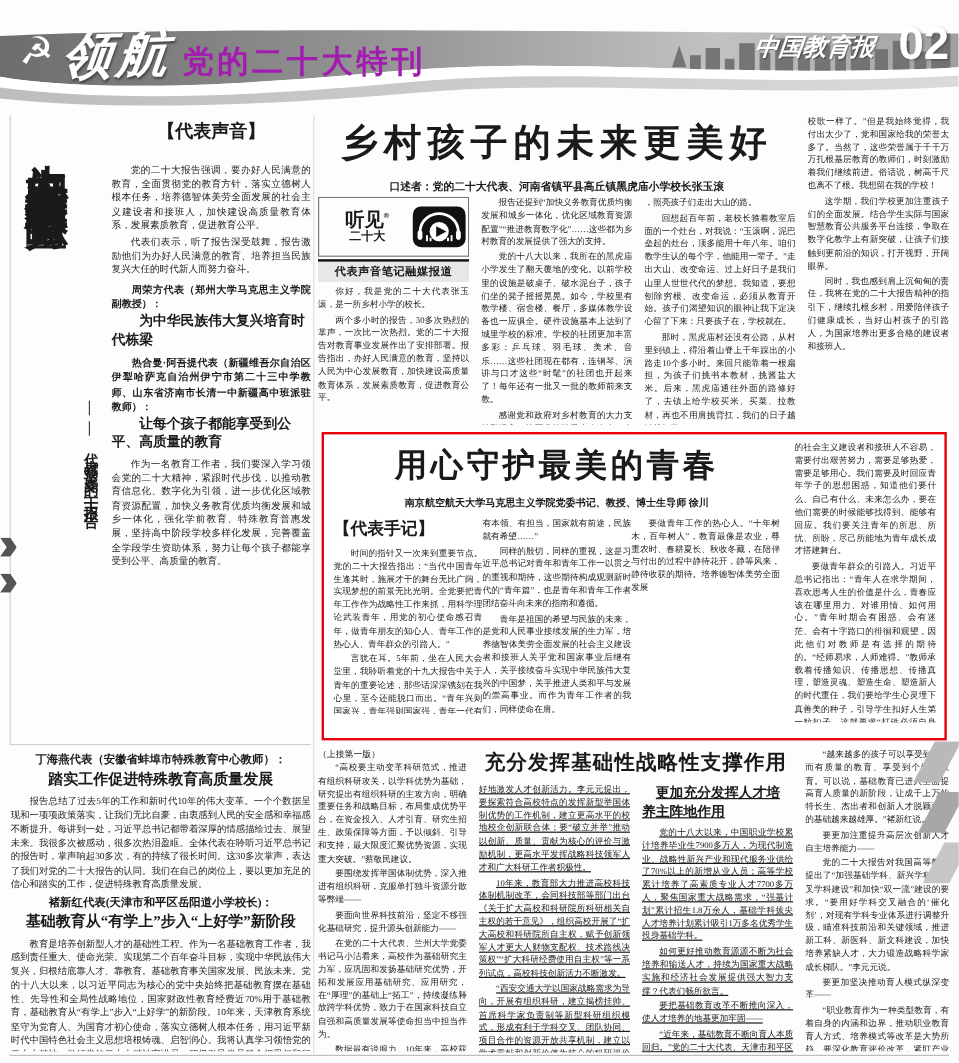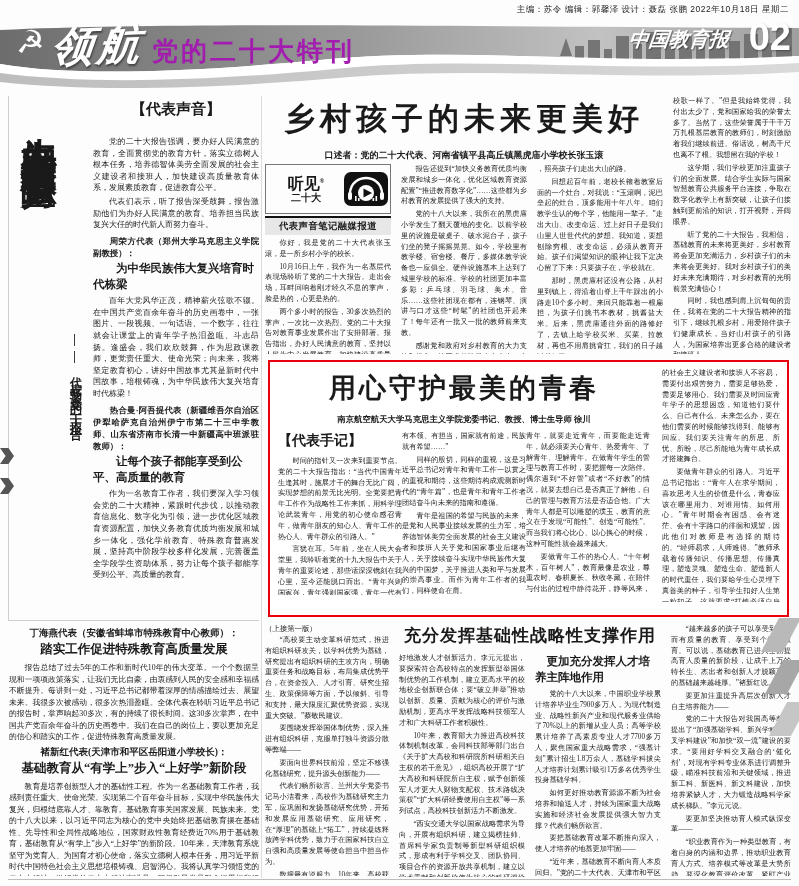--- a/index.html
+++ b/index.html
@@ -66,39 +66,38 @@
   .m-cols{display:flex;height:164px;overflow:hidden;}
   .m-cols .col{flex:1;overflow:hidden;}
   .m-label{font-size:14px;font-weight:bold;margin:1px 0 6px;}
   .m-col4{position:absolute;right:7px;top:6px;width:118px;height:234px;overflow:hidden;}
   
   .support{position:absolute;left:265px;top:624px;width:526px;height:252px;}
   .s-col{position:absolute;top:0;height:252px;overflow:hidden;}
   .s1{left:0;width:124px;}
   .s-center{position:absolute;left:134px;top:0;width:262px;}
   .s-center h3{margin:0 0 6px;font-size:17px;font-weight:bold;text-align:center;letter-spacing:1px;}
-  .s-two{display:flex;gap:10px;height:224px;overflow:hidden;}
+  .s-two{display:flex;gap:10px;height:224px;overflow:hidden;text-decoration:underline;}
   .s-two .col{flex:1;overflow:hidden;}
   .s-subhead{font-size:11.5px;font-weight:bold;line-height:1.35;text-indent:1em;margin:1px 0 4px;}
   .s4{left:406px;width:120px;}
   .s-cont{font-size:7.4px;margin-bottom:1px;}
   .support p.body,.memoir p.body,.village p.body{font-size:7.2px;line-height:1.5;}
   
   .chev-l1,.chev-l2{position:absolute;left:0;width:14px;height:16px;background:#555;
         clip-path:polygon(0 0,60% 0,100% 50%,60% 100%,0 100%,40% 50%);}
   .chev-l1{top:448px;} .chev-l2{top:478px;}
   .chev-r{position:absolute;width:22px;height:34px;background:#b9b9b9;transform:skewX(-28deg);}
   .cr1{left:770px;top:618px;} .cr2{left:774px;top:660px;background:#a7a7a7;} .cr3{left:778px;top:702px;background:#c6c6c6;}
 </style>
 </head>
 <body>
 
 <div class="page">
 
-  <div class="topbar">主编：苏令  编辑：郭馨泽  设计：聂磊 张鹏  2022年10月18日  星期二</div>
 
   <div class="masthead">
     <svg width="799" height="80" viewBox="0 0 799 80">
       <defs>
         <linearGradient id="g1" x1="0" y1="0" x2="1" y2="0">
           <stop offset="0" stop-color="#6d6d6d"></stop>
             <stop offset=".45" stop-color="#9a9a9a"></stop>
           <stop offset=".75" stop-color="#c2c2c2"></stop>
             <stop offset="1" stop-color="#9f9f9f"></stop>
         </linearGradient>
@@ -137,33 +136,32 @@
 
   <div class="left-col">
     <div class="v-title">为办好人民满意的教育贡献力量</div>
     <div class="v-subtitle">——代表畅谈党的二十大报告</div>
     <div class="lc-text">
       <div class="lc-label">【代表声音】</div>
       <p class="body">党的二十大报告强调，要办好人民满意的教育，全面贯彻党的教育方针，落实立德树人根本任务，培养德智体美劳全面发展的社会主义建设者和接班人，加快建设高质量教育体系，发展素质教育，促进教育公平。</p>
       <p class="body">代表们表示，听了报告深受鼓舞，报告激励他们为办好人民满意的教育、培养担当民族复兴大任的时代新人而努力奋斗。</p>
       <p class="speaker">周荣方代表（郑州大学马克思主义学院副教授）：</p>
       <div class="lc-headline">为中华民族伟大复兴培育时代栋梁</div>
-      <p class="body">百年大党风华正茂，精神薪火弦歌不辍。在中国共产党百余年奋斗的历史画卷中，一张图片、一段视频、一句话语、一个数字，往往就会让课堂上的青年学子热泪盈眶、斗志昂扬。逢盛会，我们欢欣鼓舞，作为思政课教师，更觉责任重大、使命光荣；向未来，我将坚定教育初心，讲好中国故事尤其是新时代中国故事，培根铸魂，为中华民族伟大复兴培育时代栋梁！</p>
       <p class="speaker">热合曼·阿吾提代表（新疆维吾尔自治区伊犁哈萨克自治州伊宁市第二十三中学教师、山东省济南市长清一中新疆高中班派驻教师）：</p>
       <div class="lc-headline">让每个孩子都能享受到公平、高质量的教育</div>
       <p class="body">作为一名教育工作者，我们要深入学习领会党的二十大精神，紧跟时代步伐，以推动教育信息化、数字化为引领，进一步优化区域教育资源配置，加快义务教育优质均衡发展和城乡一体化，强化学前教育、特殊教育普惠发展，坚持高中阶段学校多样化发展，完善覆盖全学段学生资助体系，努力让每个孩子都能享受到公平、高质量的教育。</p>
     </div>
   </div>
 
   <div class="divider-h1"></div>
 
   <div class="left-bottom">
     <div class="lb-speaker">丁海燕代表（安徽省蚌埠市特殊教育中心教师）：</div>
     <div class="lb-headline">踏实工作促进特殊教育高质量发展</div>
-    <p class="body">报告总结了过去5年的工作和新时代10年的伟大变革。一个个数据呈现和一项项政策落实，让我们无比自豪，由衷感到人民的安全感和幸福感不断提升。每讲到一处，习近平总书记都带着深厚的情感描绘过去、展望未来。我很多次被感动，很多次热泪盈眶。全体代表在聆听习近平总书记的报告时，掌声响起30多次，有的持续了很长时间。这30多次掌声，在中国共产党百余年奋斗的历史画卷中。我们在自己的岗位上，要以更加充足的信心和踏实的工作，促进特殊教育高质量发展。</p>
+    <p class="body">报告总结了过去5年的工作和新时代10年的伟大变革。一个个数据呈现和一项项政策落实，让我们无比自豪，由衷感到人民的安全感和幸福感不断提升。每讲到一处，习近平总书记都带着深厚的情感描绘过去、展望未来。我很多次被感动，很多次热泪盈眶。全体代表在聆听习近平总书记的报告时，掌声响起30多次，有的持续了很长时间。这30多次掌声，表达了我们对党的二十大报告的认同。我们在自己的岗位上，要以更加充足的信心和踏实的工作，促进特殊教育高质量发展。</p>
     <div class="lb-speaker">褚新红代表(天津市和平区岳阳道小学校长)：</div>
     <div class="lb-headline">基础教育从“有学上”步入“上好学”新阶段</div>
     <p class="body">教育是培养创新型人才的基础性工程。作为一名基础教育工作者，我感到责任重大、使命光荣。实现第二个百年奋斗目标，实现中华民族伟大复兴，归根结底靠人才、靠教育。基础教育事关国家发展、民族未来。党的十八大以来，以习近平同志为核心的党中央始终把基础教育摆在基础性、先导性和全局性战略地位，国家财政性教育经费近70%用于基础教育，基础教育从“有学上”步入“上好学”的新阶段。10年来，天津教育系统坚守为党育人、为国育才初心使命，落实立德树人根本任务，用习近平新时代中国特色社会主义思想培根铸魂、启智润心。我将认真学习领悟党的二十大精神，做好党的二十大精神宣讲员，积极引导党员群众把思想和行动统一到党的二十大精神上来，统一到贯彻落实党中央重大决策部署、扎实有效做好各项工作上来，切实发挥好代表作用。</p>
 
   </div>
 
   <div class="divider-v"></div>
 
   <div class="village">
     <div class="v-head">
@@ -186,39 +184,37 @@
               <polygon points="19.5,16.5 28,21 19.5,25.5" fill="#111"></polygon>
               <rect x="11" y="24" width="1.6" height="5" fill="#fff"></rect>
               <rect x="14" y="26" width="1.6" height="3" fill="#fff"></rect>
               <rect x="28.5" y="26" width="1.6" height="3" fill="#fff"></rect>
               <rect x="31.5" y="24" width="1.6" height="5" fill="#fff"></rect>
             </svg>
           </div>
         </div>
         <div class="ll-banner">代表声音笔记融媒报道</div>
         <p class="body">你好，我是党的二十大代表张玉滚，是一所乡村小学的校长。</p>
-        <p class="body">10月16日上午，我作为一名基层代表现场聆听了党的二十大报告。走出会场，耳畔回响着刚才经久不息的掌声，脸是热的，心更是热的。</p>
         <p class="body">两个多小时的报告，30多次热烈的掌声，一次比一次热烈。党的二十大报告对教育事业发展作出了安排部署。报告指出，办好人民满意的教育，坚持以人民为中心发展教育，加快建设高质量教育体系，发展素质教育，促进教育公平。</p>
       </div>
       <div class="col">
         <p class="body">报告还提到“加快义务教育优质均衡发展和城乡一体化，优化区域教育资源配置”“推进教育数字化”……这些都为乡村教育的发展提供了强大的支持。</p>
         <p class="body">党的十八大以来，我所在的黑虎庙小学发生了翻天覆地的变化。以前学校里的设施是破桌子、破水泥台子，孩子们坐的凳子摇摇晃晃。如今，学校里有教学楼、宿舍楼、餐厅，多媒体教学设备也一应俱全。硬件设施基本上达到了城里学校的标准。学校的社团更加丰富多彩：乒乓球、羽毛球、美术、音乐……这些社团现在都有，连钢琴、演讲与口才这些“时髦”的社团也开起来了！每年还有一批又一批的教师前来支教。</p>
         <p class="body">感谢党和政府对乡村教育的大力支持和投入，让更多的孩子走出大山，去拥抱更大的世界，去实现更大的梦想，这也让我和我的老师们特别有成就感和幸福感。我愿做十八弯山路上的一轮</p>
       </div>
       <div class="col">
         <p class="body cont">，照亮孩子们走出大山的路。</p>
         <p class="body">回想起百年前，老校长箍着教室后面的一个灶台，对我说：“玉滚啊，泥巴垒起的灶台，顶多能用十年八年。咱们教学生认的每个字，他能用一辈子。”走出大山、改变命运、过上好日子是我们山里人世世代代的梦想。我知道，要想刨除穷根、改变命运，必须从教育开始。孩子们渴望知识的眼神让我下定决心留了下来：只要孩子在，学校就在。</p>
         <p class="body">那时，黑虎庙村还没有公路，从村里到镇上，得沿着山脊上千年踩出的小路走10个多小时。来回只能靠着一根扁担，为孩子们挑书本教材，挑酱盐大米。后来，黑虎庙通往外面的路修好了，去镇上给学校买米、买菜、拉教材，再也不用肩挑背扛，我们的日子越过越好了！</p>
 
       </div>
     </div>
     <div class="v-col4">
       <p class="body cont">校歌一样了。”但是我始终觉得，我付出太少了，党和国家给我的荣誉太多了。当然了，这些荣誉属于千千万万扎根基层教育的教师们，时刻激励着我们继续前进。俗话说，树高千尺也离不了根。我想留在我的学校！</p>
       <p class="body">这学期，我们学校更加注重孩子们的全面发展。结合学生实际与国家智慧教育公共服务平台连接，争取在数字化教学上有新突破，让孩子们接触到更前沿的知识，打开视野，开阔眼界。</p>
-      <p class="body">听了党的二十大报告，我相信，基础教育的未来将更美好，乡村教育将会更加充满活力，乡村孩子们的未来将会更美好。我对乡村孩子们的美好未来充满期待，对乡村教育的光明前景充满信心！</p>
       <p class="body">同时，我也感到肩上沉甸甸的责任，我将在党的二十大报告精神的指引下，继续扎根乡村，用爱陪伴孩子们健康成长，当好山村孩子的引路人，为国家培养出更多合格的建设者和接班人。</p>
 
     </div>
   </div>
 
   <div class="memoir">
     <div class="m-left">
       <h2>用心守护最美的青春</h2>
       <div class="m-byline">南京航空航天大学马克思主义学院党委书记、教授、博士生导师  徐川</div>
       <div class="m-cols">
@@ -227,39 +223,38 @@
           <p class="body">时间的指针又一次来到重要节点。党的二十大报告指出：“当代中国青年生逢其时，施展才干的舞台无比广阔，实现梦想的前景无比光明。全党要把青年工作作为战略性工作来抓，用科学理论武装青年，用党的初心使命感召青年，做青年朋友的知心人、青年工作的热心人、青年群众的引路人。”</p>
           <p class="body">言犹在耳。5年前，坐在人民大会堂里，我聆听着党的十九大报告中关于青年的重要论述，那些话深深镌刻在我心里，至今还能脱口而出。“青年兴则国家兴，青年强则国家强，青年一代有理想、</p>
         </div>
         <div class="col">
           <p class="body cont">有本领、有担当，国家就有前途，民族就有希望……”</p>
           <p class="body">同样的殷切，同样的重视，这是习近平总书记对青年和青年工作一以贯之的重视和期待，这些期待构成观测新时代的“青年篇”，也是青年和青年工作者团结奋斗向未来的指南和遵循。</p>
           <p class="body">青年是祖国的希望与民族的未来，是党和人民事业接续发展的生力军，培养德智体美劳全面发展的社会主义建设者和接班人关乎党和国家事业后继有人，关乎接续奋斗实现中华民族伟大复兴的中国梦，关乎推进人类和平与发展的崇高事业。而作为青年工作者的我们，同样使命在肩。</p>
 
         </div>
         <div class="col">
-          <p class="body cont">青年，就要走近青年，而要能走近青年，就必须要关心青年、热爱青年、了解青年、理解青年。在做青年学生的管理与教育工作时，要把握每一次陪伴。偶尔遇到“不好管”或者“不好教”的情况，就要去想自己是否真正了解他，自己的管理与教育方法是否适合他。广大青年人都是可以雕塑的璞玉，教育的意义在于发现“可能性”、创造“可能性”。而当我们将心比心、以心换心的时候，这种可能性就会越来越大。</p>
           <p class="body">要做青年工作的热心人。“十年树木，百年树人”，教育最像是农业，尊重农时、春耕夏长、秋收冬藏，在陪伴与付出的过程中静待花开，静等风来，静待收获的期待。培养德智体美劳全面发展</p>
         </div>
       </div>
     </div>
     <div class="m-col4">
       <p class="body cont">的社会主义建设者和接班人不容易，需要付出艰苦努力，需要足够热爱，需要足够用心。我们需要及时回应青年学子的思想困惑，知道他们要什么、自己有什么、未来怎么办，要在他们需要的时候能够找得到、能够有回应。我们要关注青年的所思、所忧、所盼，尽己所能地为青年成长成才搭建舞台。</p>
       <p class="body">要做青年群众的引路人。习近平总书记指出：“青年人在求学期间，喜欢思考人生的价值是什么，青春应该在哪里用力、对谁用情、如何用心。”青年时期会有困惑、会有迷茫、会有十字路口的徘徊和观望，因此他们对教师是有选择的期待的。“经师易求，人师难得。”教师承载着传播知识、传播思想、传播真理，塑造灵魂、塑造生命、塑造新人的时代重任，我们要给学生心灵埋下真善美的种子，引导学生扣好人生第一粒扣子，这就要求“打铁必须自身硬”，要做信仰坚定、学识渊博、理论功底深厚的教师，让学生真心喜爱、终身受益。</p>
 
     </div>
   </div>
 
   <div class="support">
     <div class="s-col s1">
       <div class="s-cont">（上接第一版）</div>
       <p class="body">“高校要主动变革科研范式，推进有组织科研攻关，以学科优势为基础，研究提出有组织科研的主攻方向，明确重要任务和战略目标，布局集成优势平台，在资金投入、人才引育、研究生招生、政策保障等方面，予以倾斜、引导和支持，最大限度汇聚优势资源，实现重大突破。”蔡敬民建议。</p>
       <p class="body">要围绕发挥举国体制优势，深入推进有组织科研，克服单打独斗资源分散等弊端——</p>
       <p class="body">要面向世界科技前沿，坚定不移强化基础研究，提升源头创新能力——</p>
-      <p class="body">代表们畅所欲言、兰州大学党委书记马小洁看来，高校作为基础研究主力军，应巩固和发扬基础研究优势，开拓和发展应用基础研究、应用研究，在“厚理”的基础上“拓工”，持续凝练释放跨学科优势，致力于在国家科技自立自强和高质量发展等使命担当中担当作为。</p>
+      <p class="body">在党的二十大代表、兰州大学党委书记马小洁看来，高校作为基础研究主力军，应巩固和发扬基础研究优势，开拓和发展应用基础研究、应用研究，在“厚理”的基础上“拓工”，持续凝练释放跨学科优势，致力于在国家科技自立自强和高质量发展等使命担当中担当作为。</p>
       <p class="body">数据最有说服力。10年来，高校获得了全部11项国家技术发明奖一等奖中的10项、全部技术发明奖中的72%，并获得了两项国家科技进步奖特等奖，重大科技突破的策源地效应更加明显。</p>
 
     </div>
     <div class="s-center">
       <h3>充分发挥基础性战略性支撑作用</h3>
       <div class="s-two">
         <div class="col">
           <p class="body cont">好地激发人才创新活力。李元元提出，要探索符合高校特点的发挥新型举国体制优势的工作机制，建立更高水平的校地校企创新联合体；要“破立并举”推动以创新、质量、贡献为核心的评价与激励机制，更高水平发挥战略科技领军人才和广大科研工作者积极性。</p>
           <p class="body">10年来，教育部大力推进高校科技体制机制改革，会同科技部等部门出台《关于扩大高校和科研院所科研相关自主权的若干意见》，组织高校开展了“扩大高校和科研院所自主权，赋予创新领军人才更大人财物支配权、技术路线决策权”“扩大科研经费使用自主权”等一系列试点，高校科技创新活力不断激发。</p>
           <p class="body">“西安交通大学以国家战略需求为导向，开展有组织科研，建立揭榜挂帅、首席科学家负责制等新型科研组织模式，形成有利于学科交叉、团队协同、项目合作的资源开放共享机制，建立以学术贡献和创新价值为核心的科研评价体系，优化考核机制，不断激发教师和科研人员干事创业的积极性和创造性。”党的二十大代表、西安交通大学党委书记卢建军说。</p>

